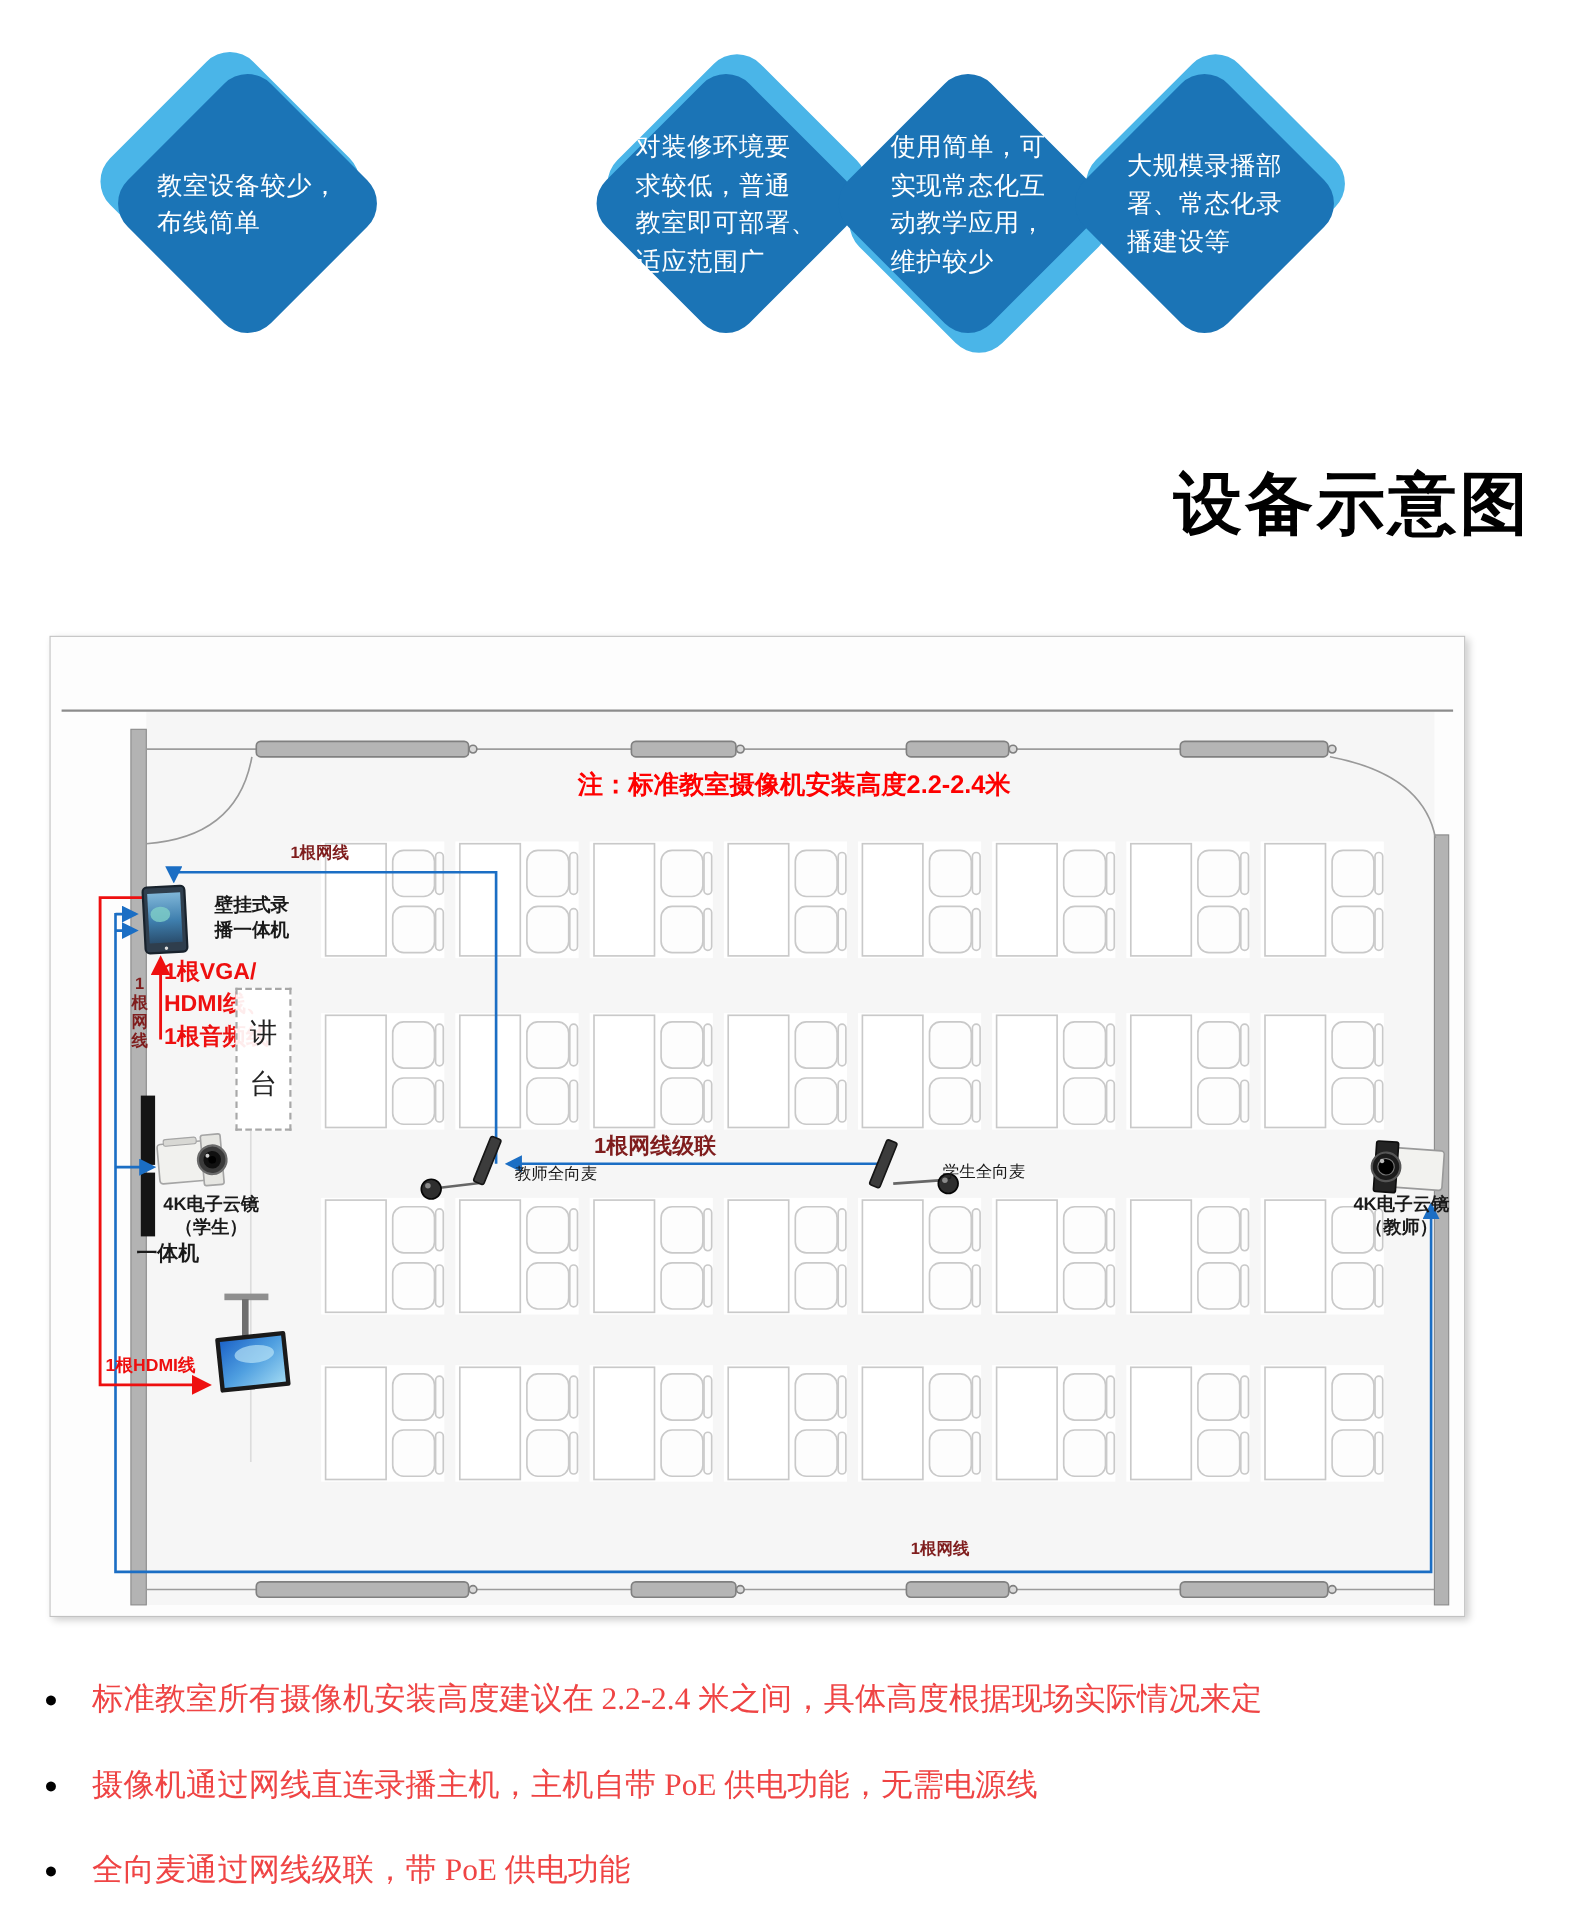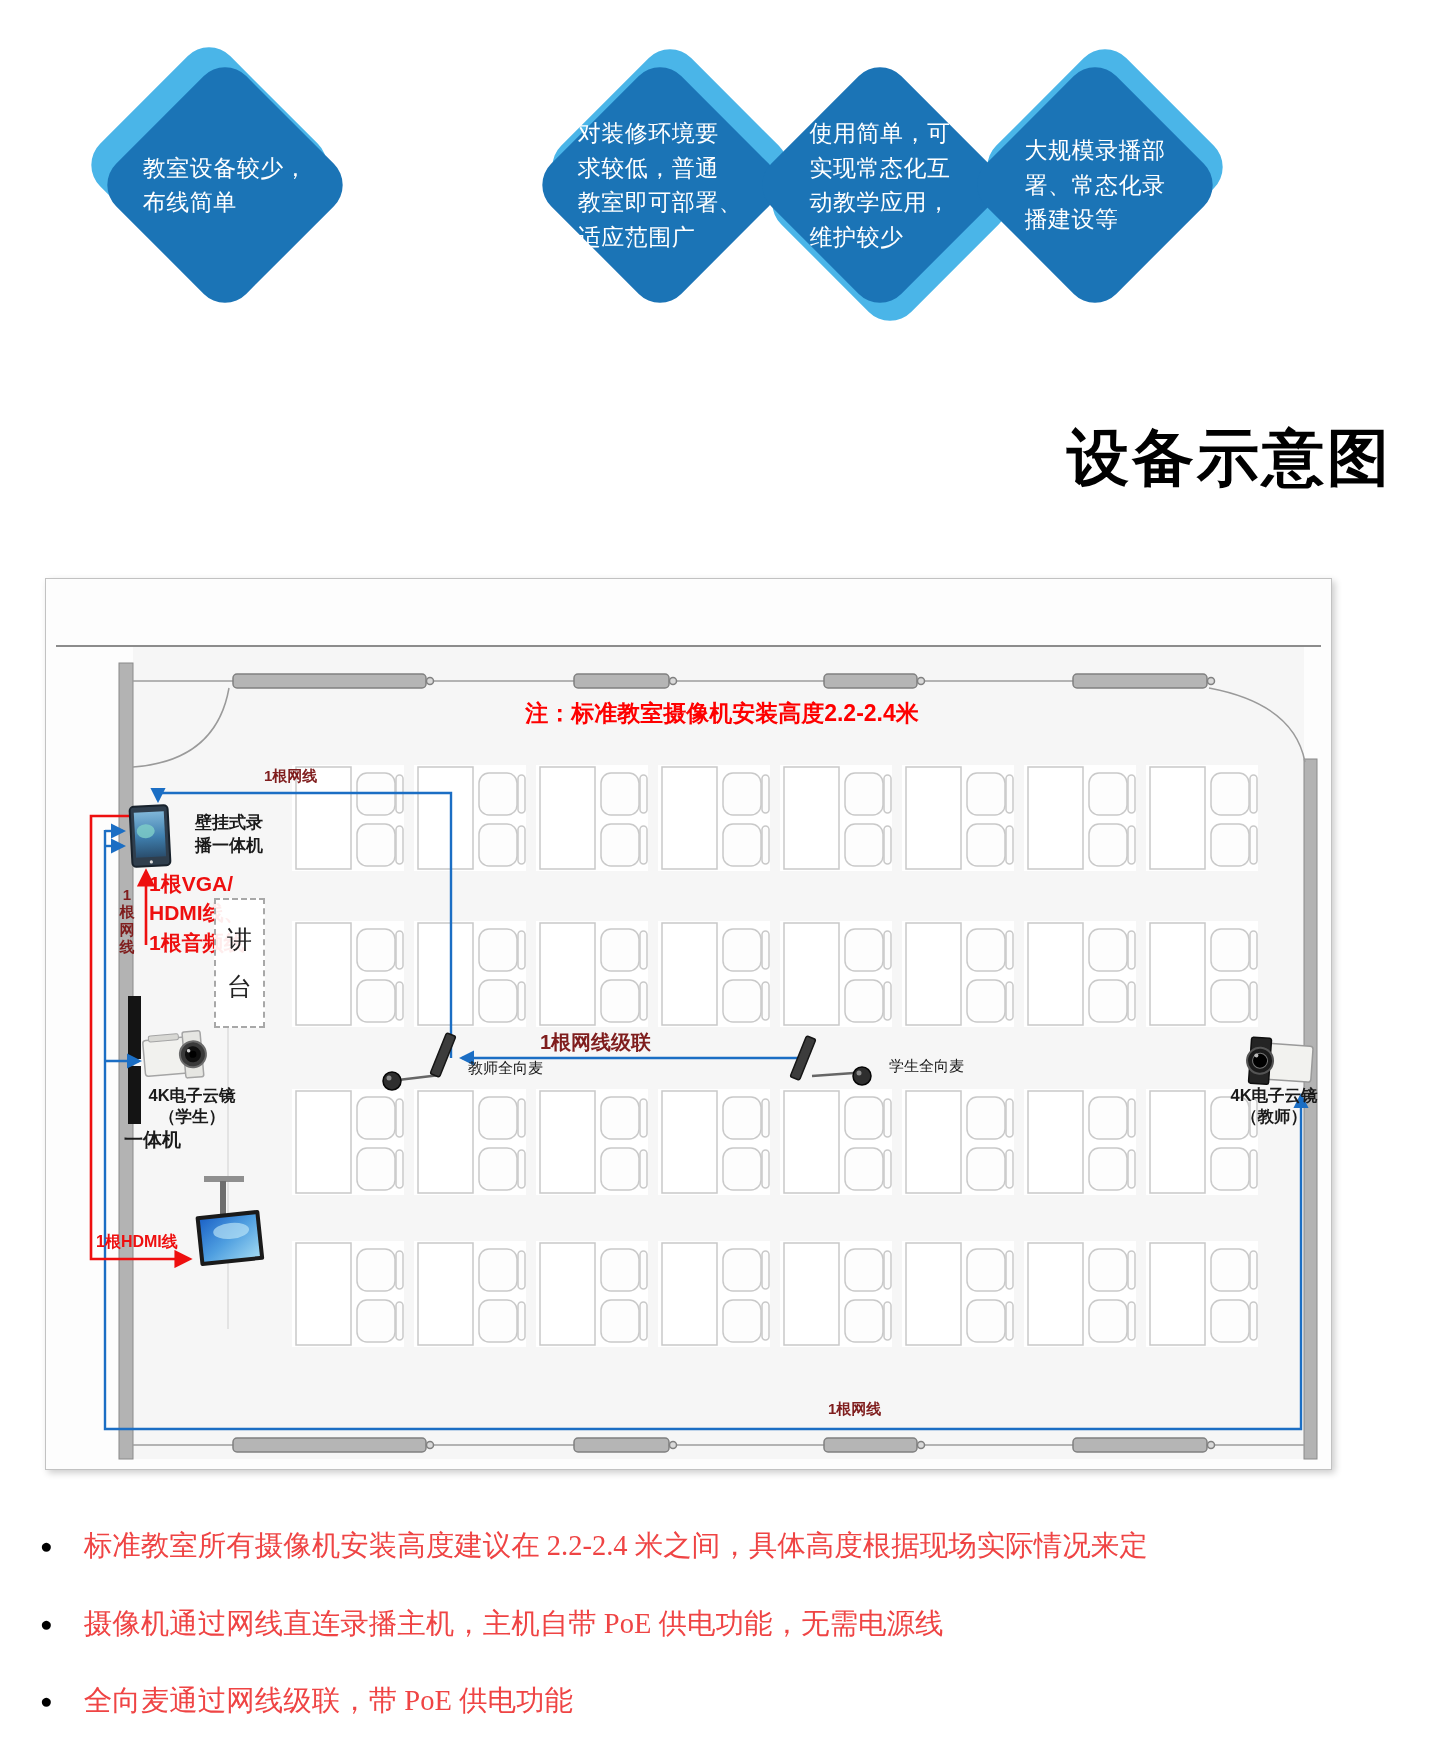--- a/index.html
+++ b/index.html
@@ -33,21 +33,21 @@
   .vga-lbl{left:103px;top:290px;font-size:21px;font-weight:700;line-height:1.4;}
   .wall-cable{left:72px;top:307px;width:18px;text-align:center;font-size:15px;font-weight:600;line-height:1.15;}
   .podium{position:absolute;left:168px;top:319px;width:47px;height:126px;border:2px dashed #a8a8a8;
           background:rgba(255,255,255,.92);display:flex;align-items:center;justify-content:center;}
   .podium span{white-space:pre-line;font-size:25px;color:#222;line-height:1.9;text-align:center;}
   .cam-student-lbl{left:100px;top:506px;width:92px;text-align:center;font-size:16.5px;font-weight:700;}
   .yitiji{left:78px;top:549px;font-size:19px;font-weight:600;}
   .hdmi-lbl{left:50px;top:653px;font-size:16px;font-weight:700;}
   .mic-teacher-lbl{left:422px;top:479px;font-size:15px;}
   .cascade-lbl{left:494px;top:450px;font-size:20px;font-weight:600;}
-  .mic-student-lbl{left:843px;top:477px;font-size:15px;}
+  .mic-student-lbl{left:811px;top:477px;font-size:15px;}
   .cam-teacher-lbl{left:1168px;top:506px;width:120px;text-align:center;font-size:16.5px;font-weight:700;}
   .cable-bottom{left:782px;top:820px;font-size:15px;font-weight:600;}
 
   
   .bullets{position:absolute;left:40px;top:1500px;width:1380px;}
   .bullet{position:absolute;left:0;display:flex;align-items:flex-start;}
   .bullet .dot{font-size:21px;line-height:40px;margin-right:31px;color:#000;}
   .bullet .txt{font-size:28.5px;line-height:40px;color:#ef4444;
                font-family:"Liberation Serif","DejaVu Serif",serif;}
 </style>

